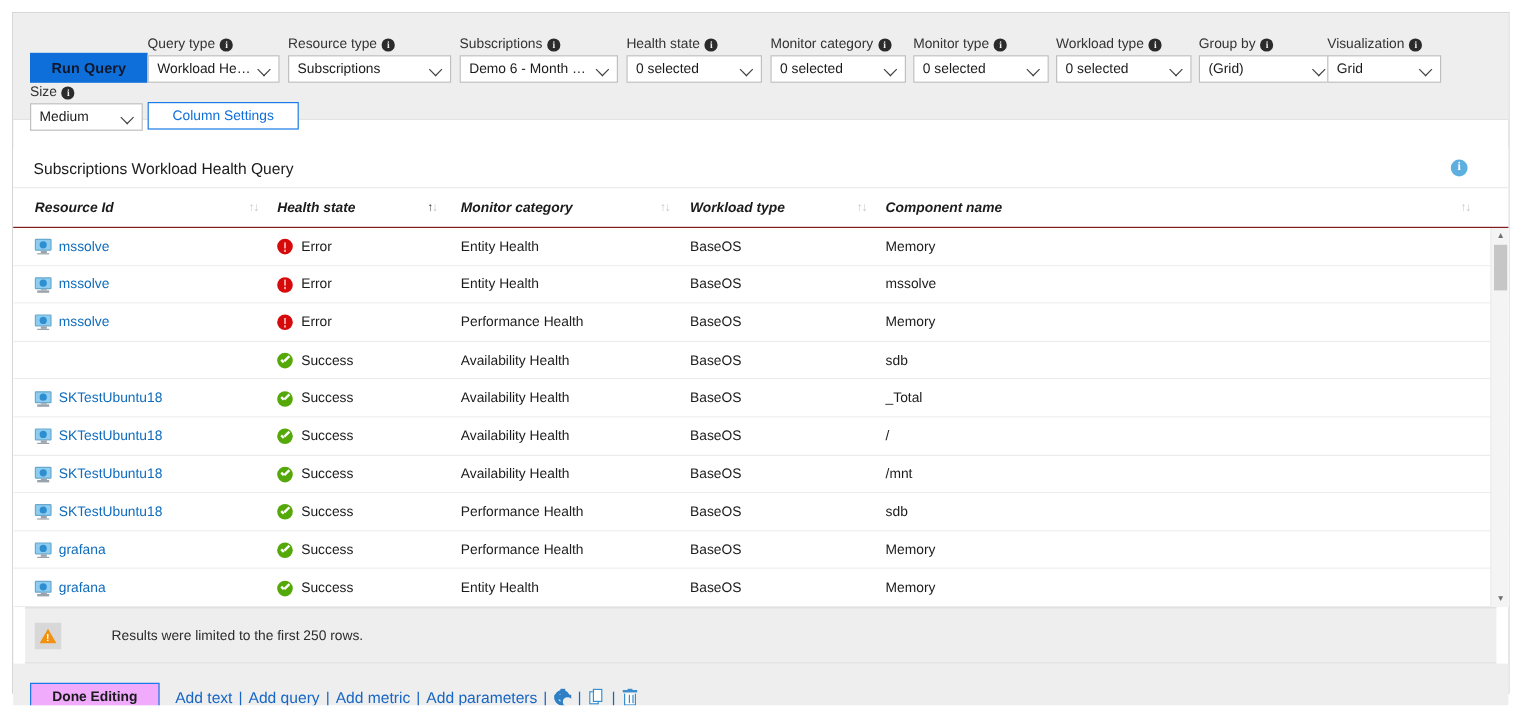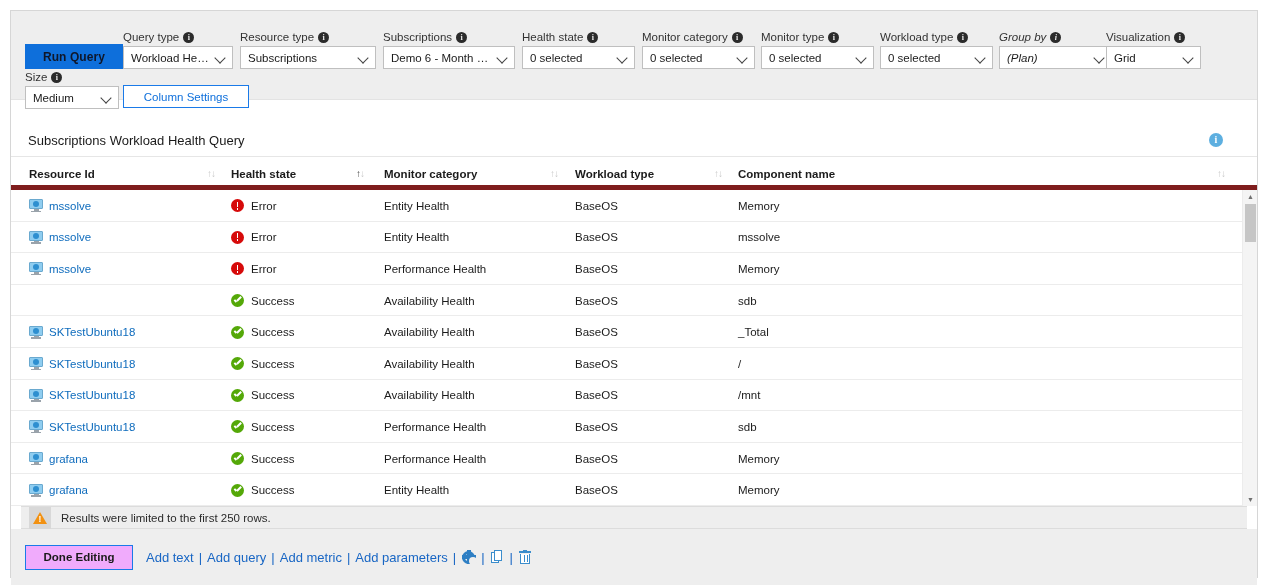--- a/index.html
+++ b/index.html
@@ -143,21 +143,22 @@
   }
 
   
   .grid-wrap {
     position: relative;
     background: #ffffff;
   }
   .grid-header {
     position: relative;
     height: 33px;
-    border-bottom: 5px solid #7f1d1d;
+    border-bottom: 1px solid #7f1d1d;
+    font-style: italic;
   }
   .th {
     position: absolute;
     top: 0; height: 33px;
     display: flex; align-items: center;
     font-size: 11.5px;
     font-weight: bold;
     color: #1b1b1b;
     white-space: nowrap;
   }
@@ -301,28 +302,29 @@
     position: absolute;
     left: 2px; top: 14px;
     width: 11px; height: 38px;
     background: #c6c6c6;
     cursor: grab;
   }
 
   
   .warn-bar {
     position: relative;
-    height: 23px;
+    height: 47px;
     background: #eeeeee;
     border-top: 1px solid #dcdcdc;
     border-bottom: 1px solid #dcdcdc;
     display: flex;
     align-items: center;
     padding-left: 8px;
     margin: 0 10px 0 10px;
+    gap: 32px;
   }
   .warn-ico-box {
     width: 22px; height: 22px;
     background: #d8d8d8;
     display: flex; align-items: center; justify-content: center;
     flex: none;
     margin-right: 10px;
   }
   .warn-tri {
     width: 0; height: 0;
@@ -548,27 +550,27 @@
         <div class="ctrl-label">
           <span>Workload type</span>
           <span class="info-dot">i</span>
         </div>
         <div class="select-box">
           <span class="val">0 selected</span>
           <span class="chev"></span>
         </div>
       </div>
 
-      <div class="ctrl" style="left:988px; top:19px; width:113px;font-style:italic;">
+      <div class="ctrl" style="left:988px; top:19px; width:113px;">
         <div class="ctrl-label">
           <span>Group by</span>
           <span class="info-dot">i</span>
         </div>
         <div class="select-box">
-          <span class="val">(Plan)</span>
+          <span class="val">(Grid)</span>
           <span class="chev"></span>
         </div>
       </div>
 
       <div class="ctrl" style="left:1095px; top:19px; width:95px;">
         <div class="ctrl-label">
           <span>Visualization</span>
           <span class="info-dot">i</span>
         </div>
         <div class="select-box">

